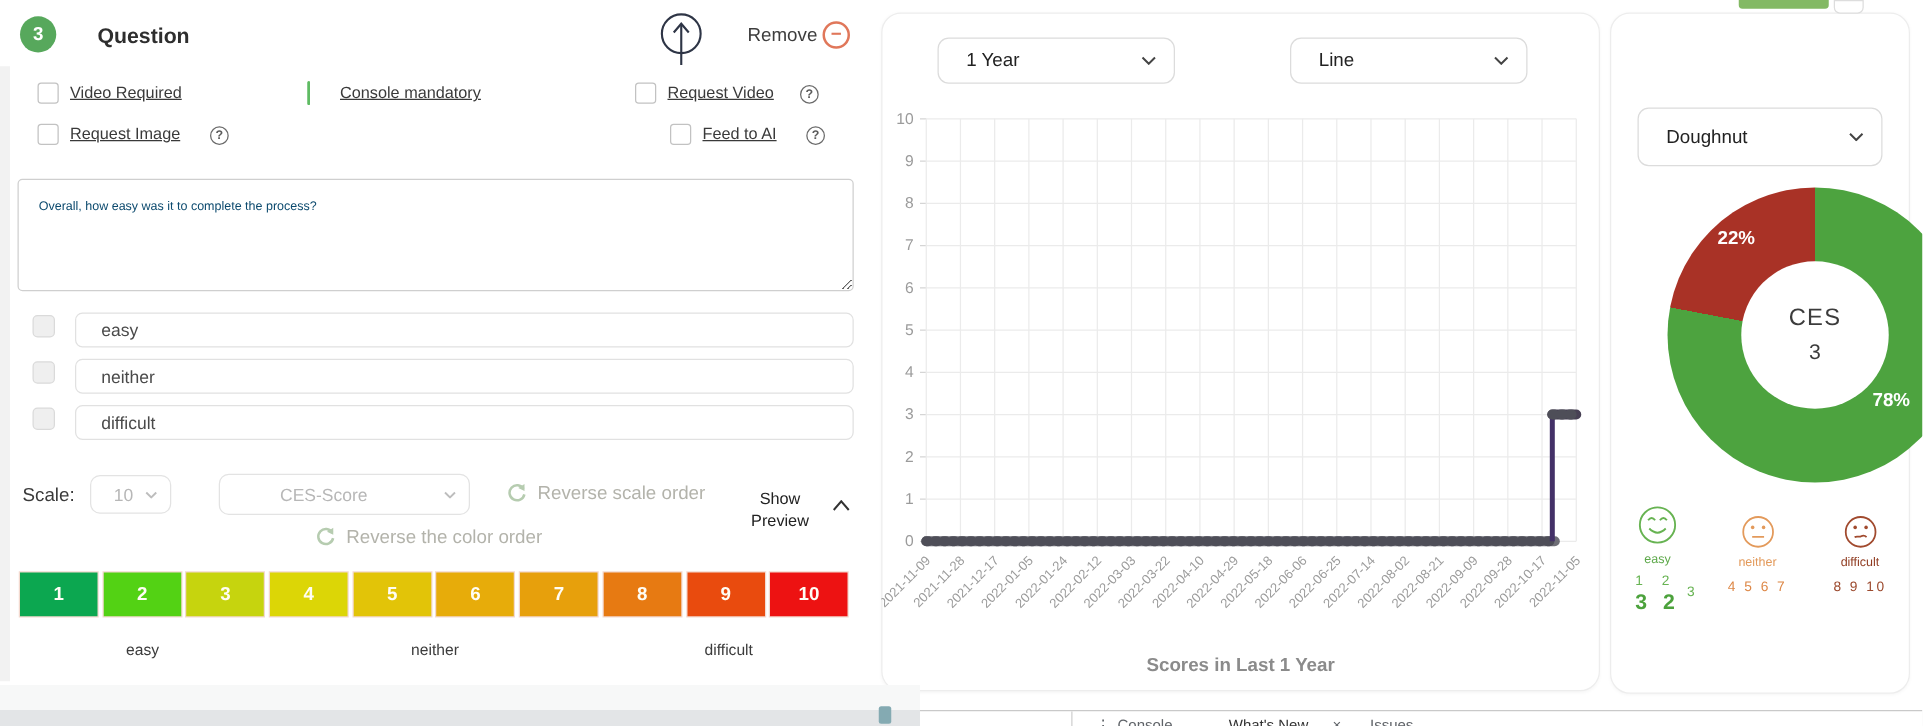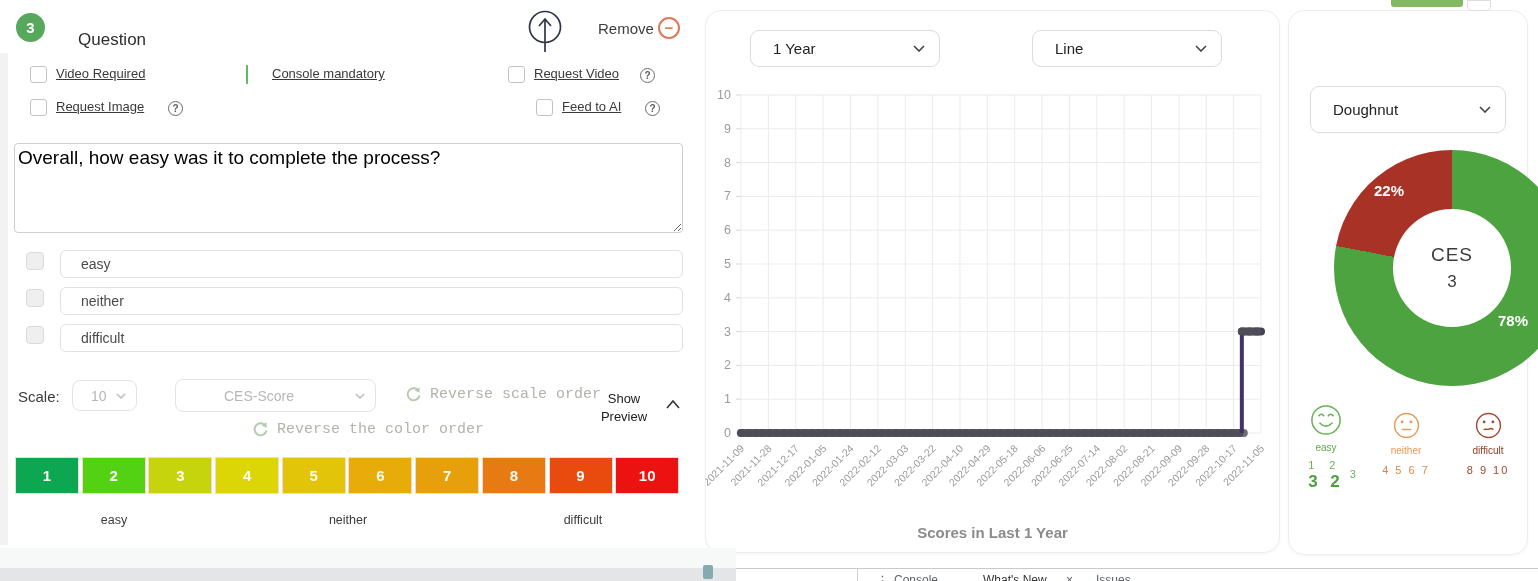--- a/index.html
+++ b/index.html
@@ -9,55 +9,55 @@
 
   .abs { position:absolute; }
 
   
   .gutter { left:0; top:53px; width:8px; height:492px; background:#f2f2f2; }
 
   
   .q-badge { left:16px; top:13px; width:29px; height:29px; border-radius:50%;
              background:#57a85c; color:#fff; font-size:15px; font-weight:bold;
              display:flex; align-items:center; justify-content:center; }
-  .q-label { left:78px; top:30px; font-size:17px; font-weight:400; color:#2e2e2e; }
+  .q-label { left:78px; top:19px; font-size:17px; font-weight:700; color:#2e2e2e; }
   .q-input { left:186px; top:12px; width:281px; height:32px; border:1px solid #d8d8d8;
              border-radius:6px; font-size:15px; color:#333; padding:0 12px;
              font-family:"Liberation Sans",sans-serif; outline:none; }
   .up-btn  { left:527px; top:8px; width:36px; height:46px; cursor:pointer; background:none; border:none; }
   .remove-label { left:598px; top:20px; font-size:15px; color:#3d3d3d; }
   .remove-btn { left:658px; top:17px; width:22px; height:22px; border-radius:50%;
                 border:2px solid #e0775a; color:#e0775a; font-size:15px; line-height:18px;
                 text-align:center; background:#fff; cursor:pointer; font-weight:bold; }
 
   .cb { width:17px; height:17px; border:1.5px solid #c2c2c2; border-radius:3px; background:#fff; cursor:pointer; }
   .cb.checked { background:#5fbb63; border-color:#5fbb63; position:relative; }
   .cb.checked::after { content:"✓"; color:#fff; font-size:12px; position:absolute; left:3px; top:1px; }
   .cb-label { font-size:13px; color:#3a3a3a;text-decoration:underline; }
   .help { width:15px; height:15px; border:1.2px solid #6a6a6a; border-radius:50%;
           color:#5c5c5c; font-size:10px; font-weight:bold; display:inline-flex;
           align-items:center; justify-content:center; }
 
   .q-textarea { left:14px; top:143px; width:669px; height:90px; border:1px solid #cfcfcf;
-                border-radius:4px; padding:3px; font-size:19px; color:#000000;
+                border-radius:4px; padding:16px; font-size:10px; color:#0c4a6e;
                 font-family:"Liberation Sans",sans-serif; resize:both; outline:none; }
 
   .opt-cb { width:18px; height:18px; border:1px solid #dadada; border-radius:4px; background:#efefef; cursor:pointer; }
   .opt-input { width:623px; height:28px; border:1px solid #e1e1e1; border-radius:6px;
                font-size:14px; color:#4a4a4a; padding:0 20px;
                font-family:"Liberation Sans",sans-serif; outline:none; }
 
   .scale-label { left:18px; top:388px; font-size:15px; color:#3a3a3a; }
   .sel { border:1px solid #e3e3e3; border-radius:8px; background:#fff; color:#b7b7b7;
          font-size:14px; display:flex; align-items:center; justify-content:space-between;
          padding:0 10px; cursor:pointer; }
   .sel-sm { left:72px; top:380px; width:65px; height:31px; padding-left:18px; }
   .sel-md { left:175px; top:379px; width:201px; height:33px; padding-left:48px; }
 
-  .rev-row { display:flex; align-items:center; gap:8px; color:#b3b3ab; font-size:15px; cursor:pointer; background:none; border:none; font-family:Liberation Mono, monospace; }
+  .rev-row { display:flex; align-items:center; gap:8px; color:#b3b3ab; font-size:15px; cursor:pointer; background:none; border:none; font-family:Liberation Sans, sans-serif; }
   .show-preview { left:598px; top:390px; width:52px; text-align:center; font-size:13px;
                   color:#222; line-height:18px; cursor:pointer; }
   .chev-up { left:666px; top:400px; cursor:pointer; }
 
   .scale-boxes { left:16px; top:458px; height:35px; display:flex; gap:4.7px; }
   .scale-box { width:62px; height:35px; display:flex; align-items:center; justify-content:center;
                color:#fffdf5; font-size:15px; font-weight:bold; box-shadow:0 0 0 1px #f3d9cf; }
   .axis-word { top:513px; font-size:12.5px; color:#3c3c3c; transform:translateX(-50%); }
 
   

